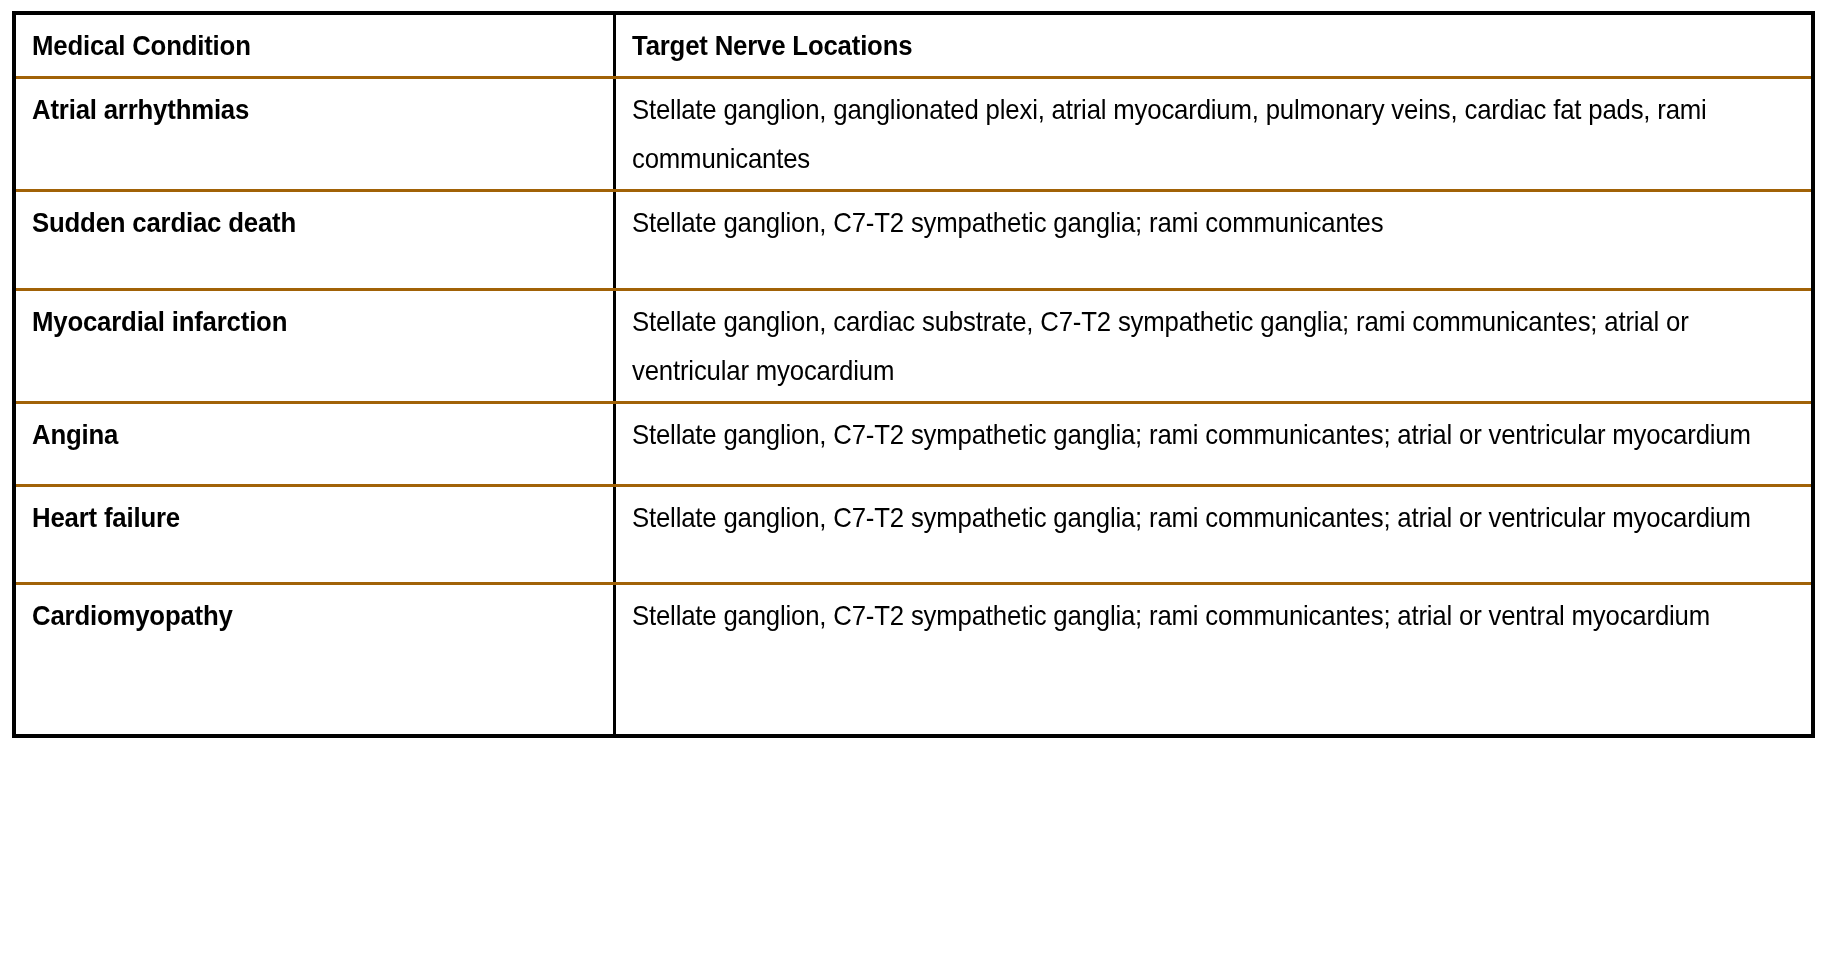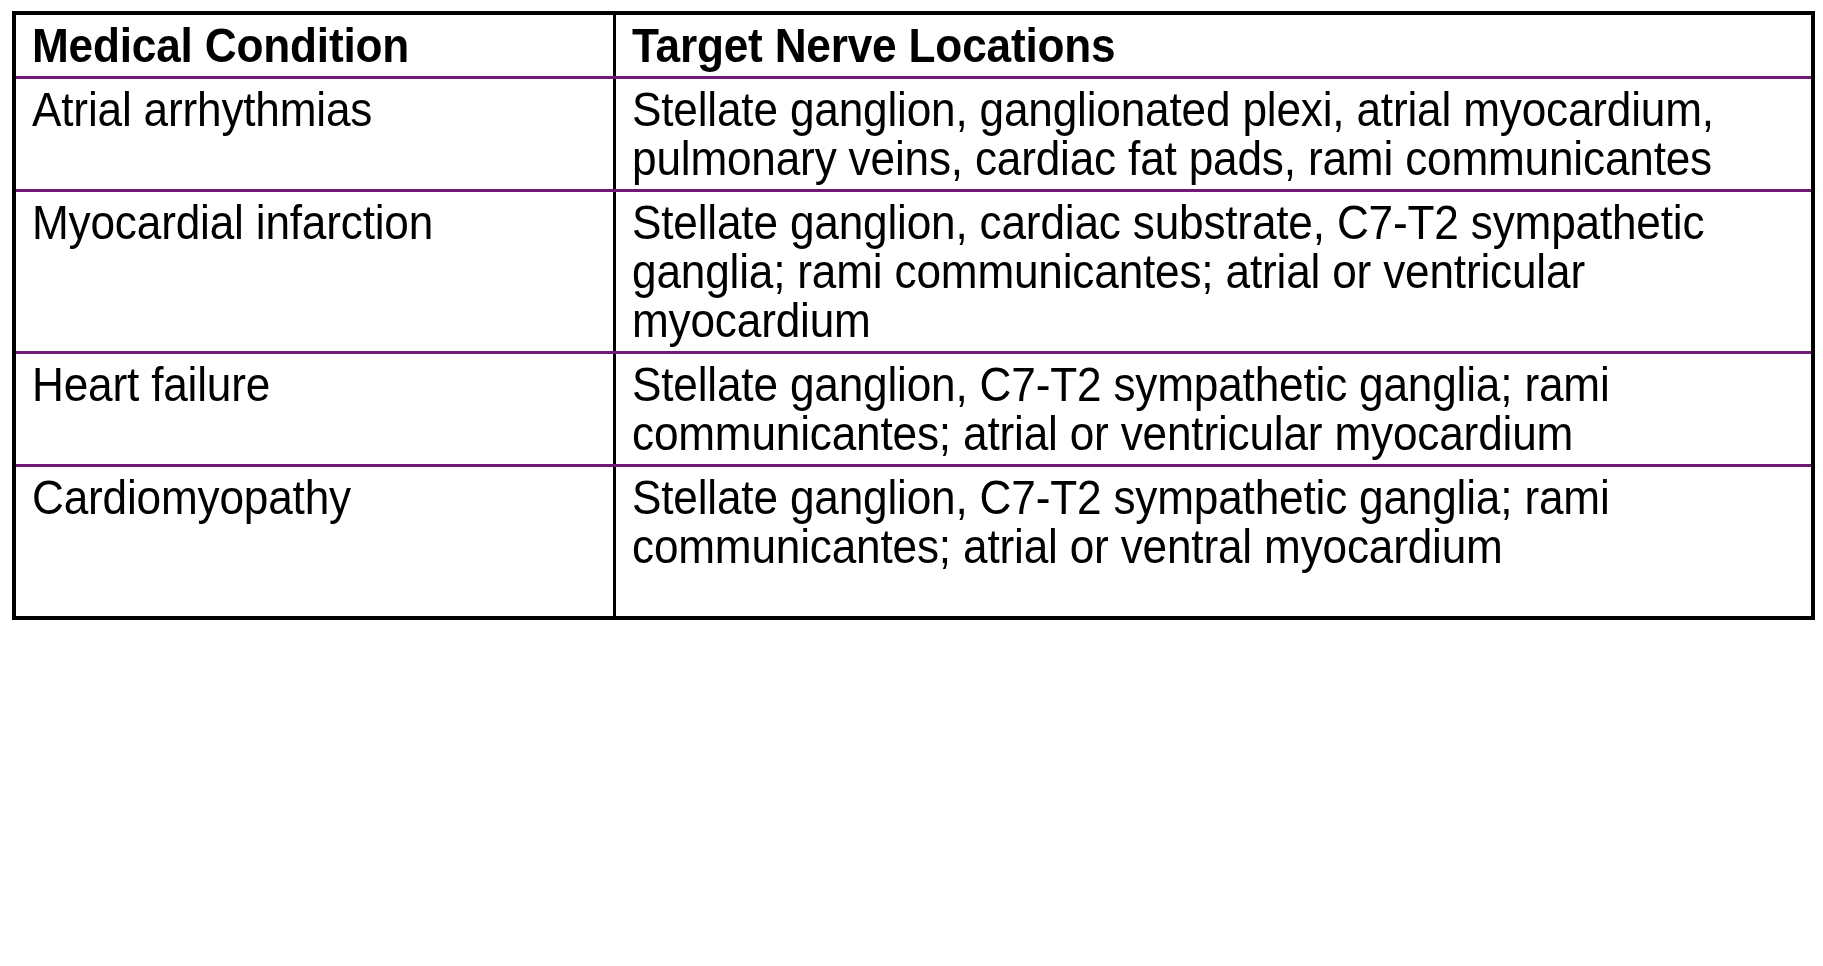--- a/index.html
+++ b/index.html
@@ -34,40 +34,40 @@
     border-collapse: collapse;
     table-layout: fixed;
     width: 1799px;
     background: #ffffff;
   }
 
   table.nerve-table col.col-condition { width: 600px; }
   table.nerve-table col.col-target    { width: 1199px; }
 
   table.nerve-table td {
-    border: 3px solid #701a75;
+    border: 3px solid #a16207;
     vertical-align: top;
     padding: 6px 14px 6px 16px;
-    font-size: 48px;
+    font-size: 28px;
     line-height: 49px;
     letter-spacing: -0.2px;
     font-stretch: condensed;
     transform-origin: left top;
   }
 
   
   .cell-text {
     display: block;
     transform: scaleX(0.92);
     transform-origin: left top;
     width: 108.7%;
     white-space: pre-line;
   }
 
-  td.col-condition-cell { border-right-width: 3px; }
+  td.col-condition-cell { border-right-width: 3px; font-weight: bold; }
 
   
   table.nerve-table td.col-condition-cell { border-right: 3px solid #000; }
 
   tr.header-row td,
   tr.group-row td {
     font-weight: bold;
   }
 
   
@@ -108,30 +108,46 @@
         <tr class="r-atrial">
           <td class="col-condition-cell">
             <span class="cell-text">Atrial arrhythmias</span>
           </td>
           <td class="col-target-cell">
             <span class="cell-text">Stellate ganglion, ganglionated plexi, atrial myocardium, pulmonary veins, cardiac fat pads, rami communicantes</span>
           </td>
         </tr>
 
 
+        <tr class="r-scd">
+          <td class="col-condition-cell">
+            <span class="cell-text">Sudden cardiac death</span>
+          </td>
+          <td class="col-target-cell">
+            <span class="cell-text">Stellate ganglion, C7-T2 sympathetic ganglia; rami communicantes</span>
+          </td>
+        </tr>
 
         <tr class="r-mi">
           <td class="col-condition-cell">
             <span class="cell-text">Myocardial infarction</span>
           </td>
           <td class="col-target-cell">
             <span class="cell-text">Stellate ganglion, cardiac substrate, C7-T2 sympathetic ganglia; rami communicantes; atrial or ventricular myocardium</span>
           </td>
         </tr>
 
+        <tr class="r-angina">
+          <td class="col-condition-cell">
+            <span class="cell-text">Angina</span>
+          </td>
+          <td class="col-target-cell">
+            <span class="cell-text">Stellate ganglion, C7-T2 sympathetic ganglia; rami communicantes; atrial or ventricular myocardium</span>
+          </td>
+        </tr>
 
         <tr class="r-hf">
           <td class="col-condition-cell">
             <span class="cell-text">Heart failure</span>
           </td>
           <td class="col-target-cell">
             <span class="cell-text">Stellate ganglion, C7-T2 sympathetic ganglia; rami communicantes; atrial or ventricular myocardium</span>
           </td>
         </tr>
 

